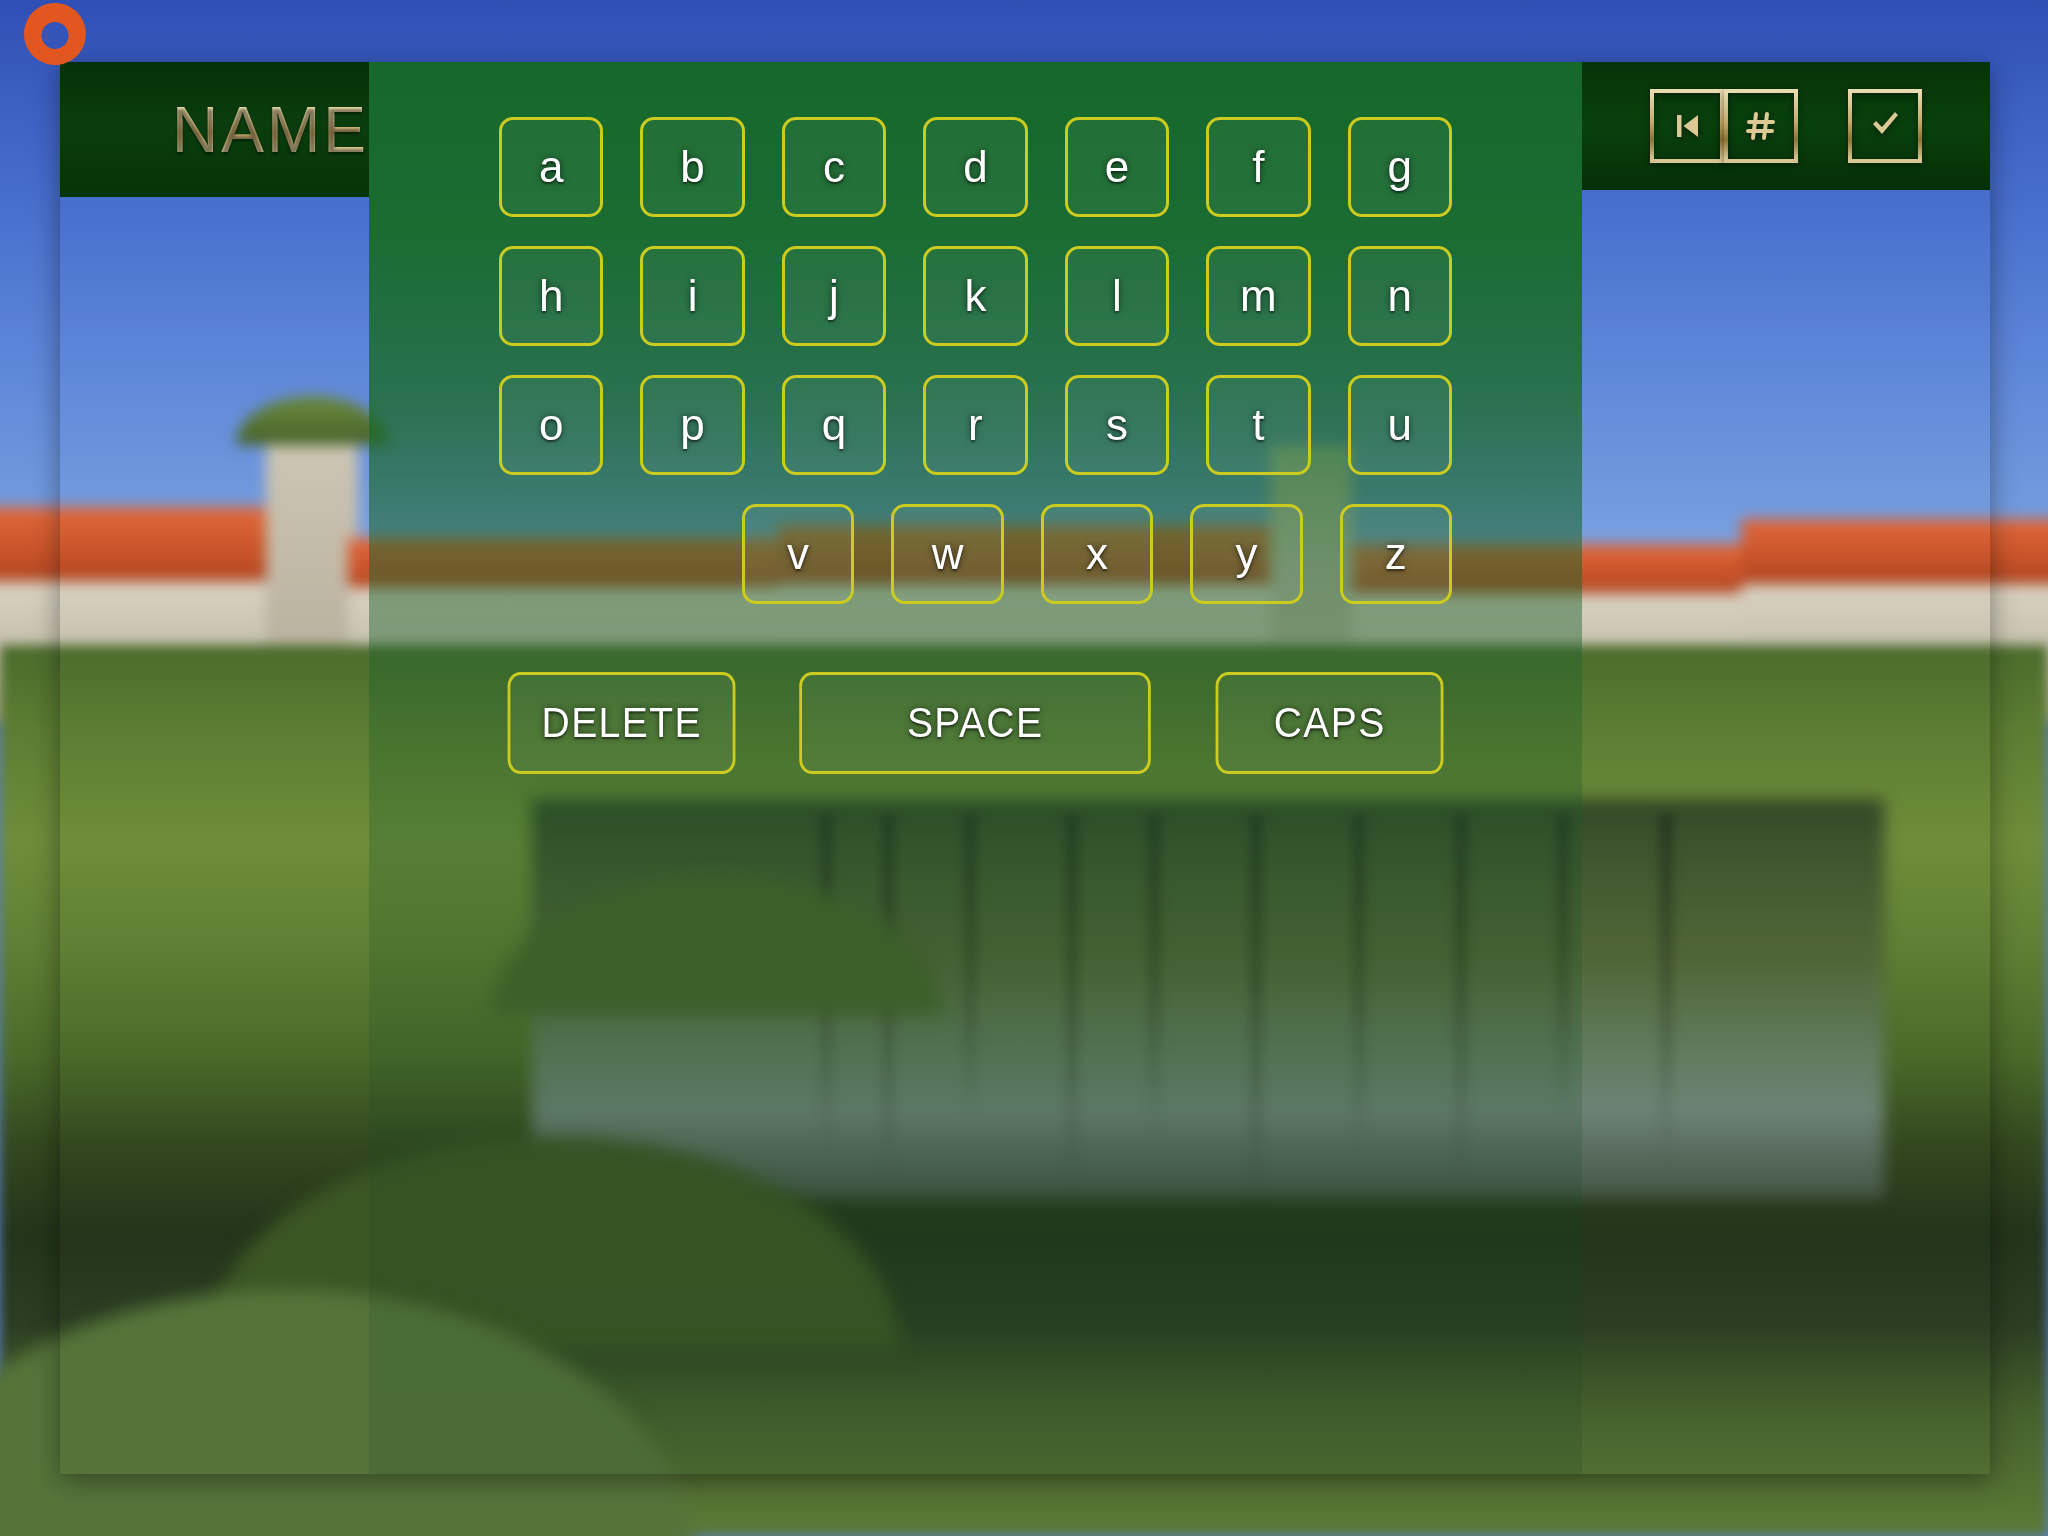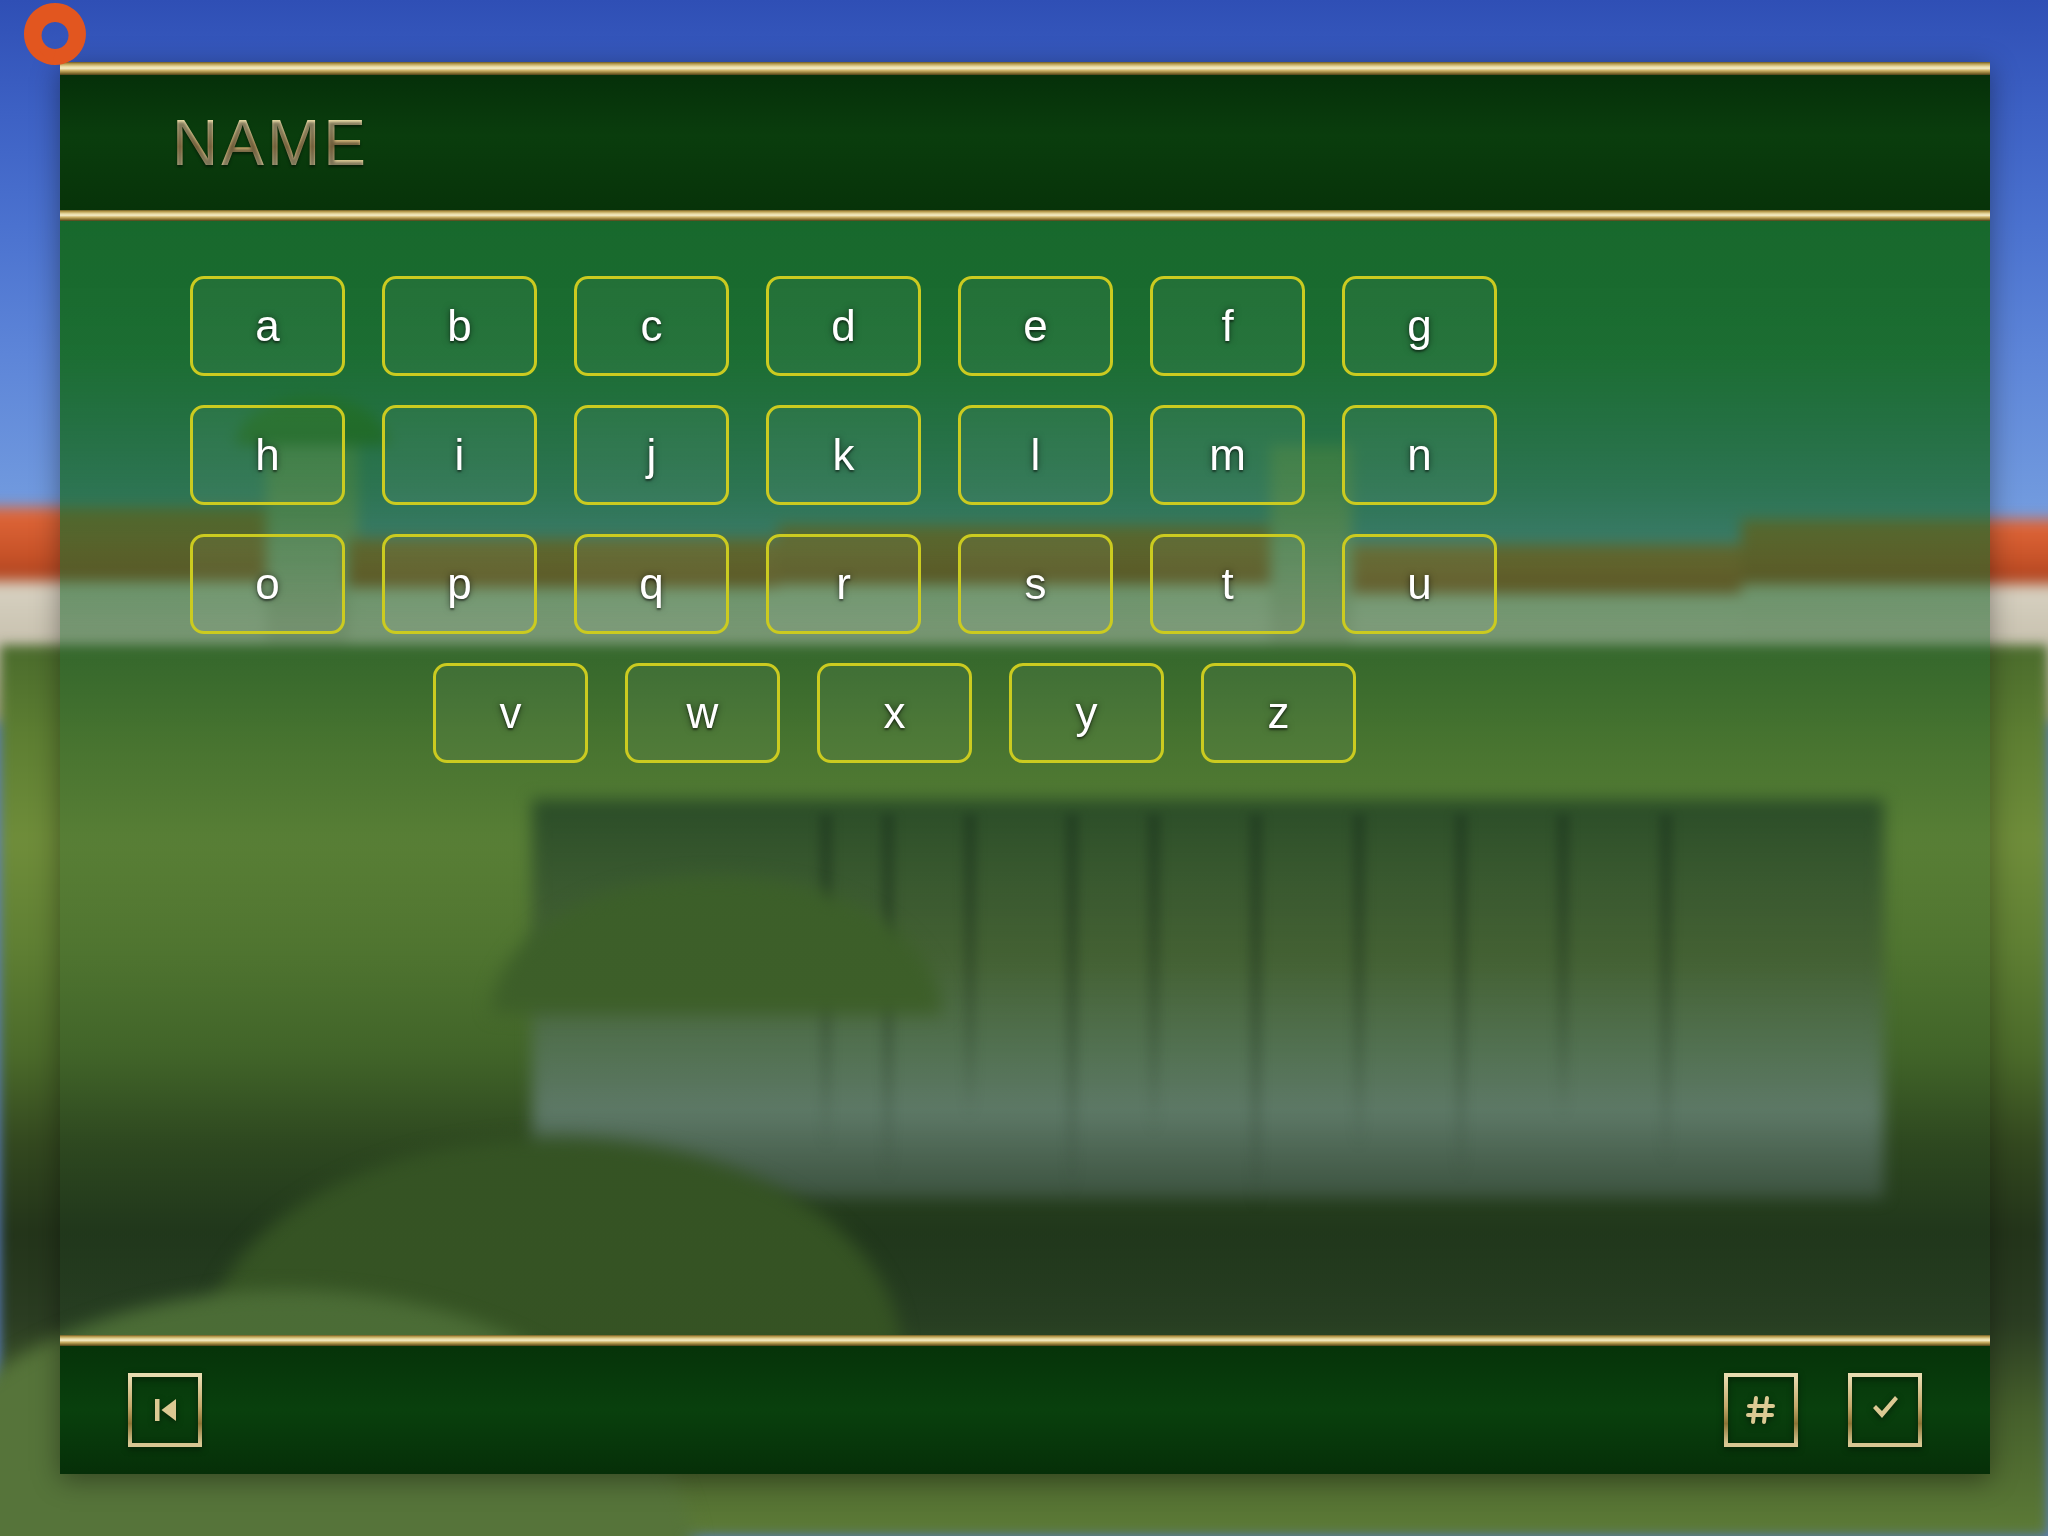--- a/index.html
+++ b/index.html
@@ -107,21 +107,21 @@
   }
 
   
   .panel {
     position: absolute;
     left: 60px;
     top: 62px;
     width: 1930px;
     height: 1412px;
     display: flex;
-    flex-direction: column;
+    flex-direction: row;
     box-shadow: 0 6px 26px rgba(0,0,0,.40);
   }
 
   
   .goldrule {
     flex: 0 0 auto;
     height: 13px;
     background: linear-gradient(180deg,
       #6b5a24 0%,
       #b79b4e 14%,
@@ -346,20 +346,25 @@
       </div>
 
       <div class="krow shift">
         <div class="key letter">v</div>
         <div class="key letter">w</div>
         <div class="key letter">x</div>
         <div class="key letter">y</div>
         <div class="key letter">z</div>
       </div>
 
+      <div class="frow">
+        <div class="key fn delete">DELETE</div>
+        <div class="key fn space">SPACE</div>
+        <div class="key fn caps">CAPS</div>
+      </div>
 
     </div>
   </div>
 
   <div class="goldrule thin"></div>
 
   <div class="footer">
 
     <div class="circbtn">
       <span>

